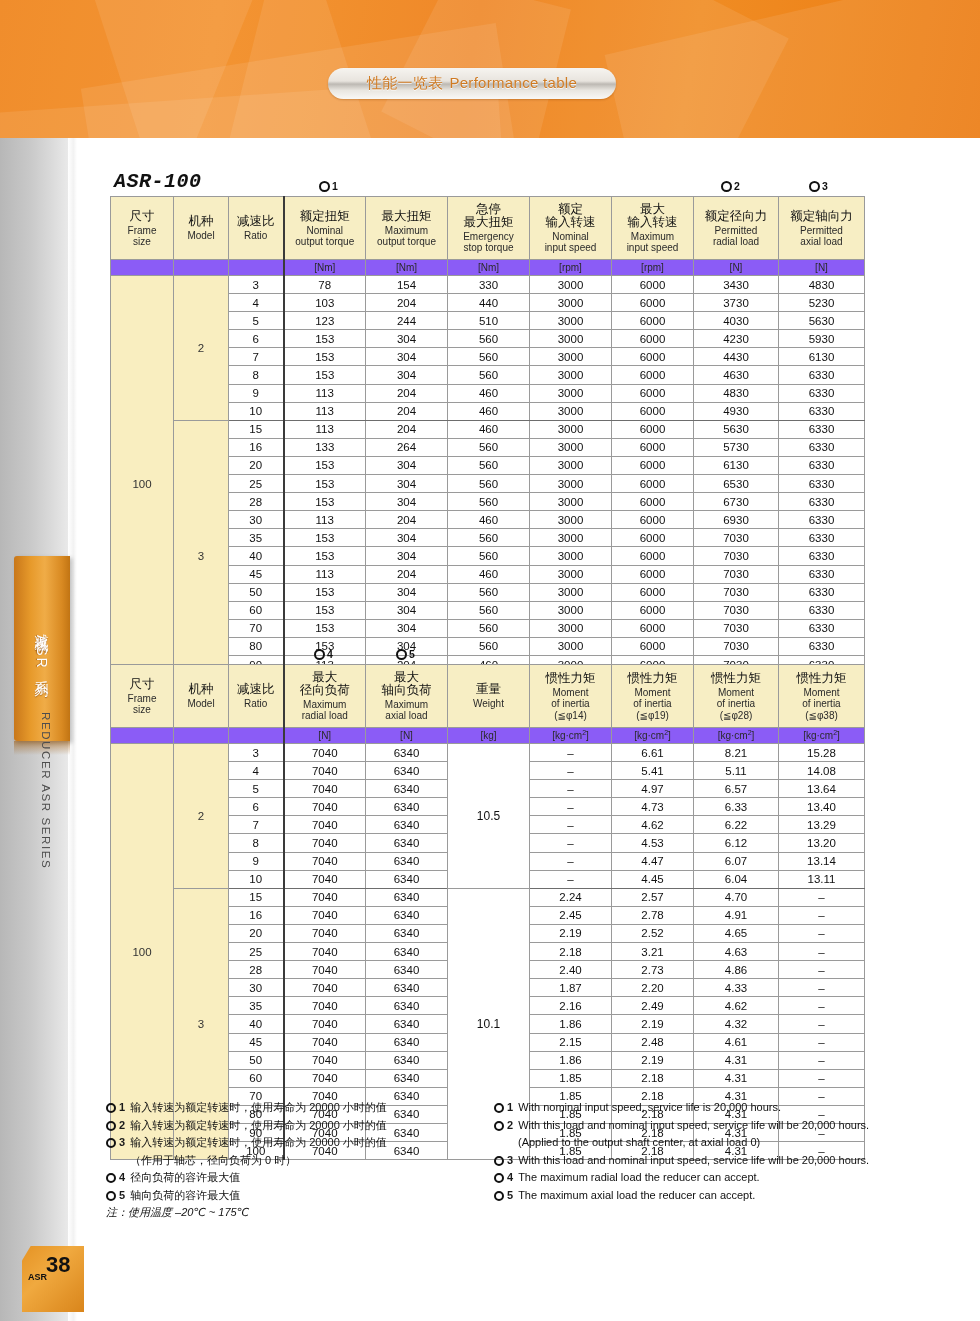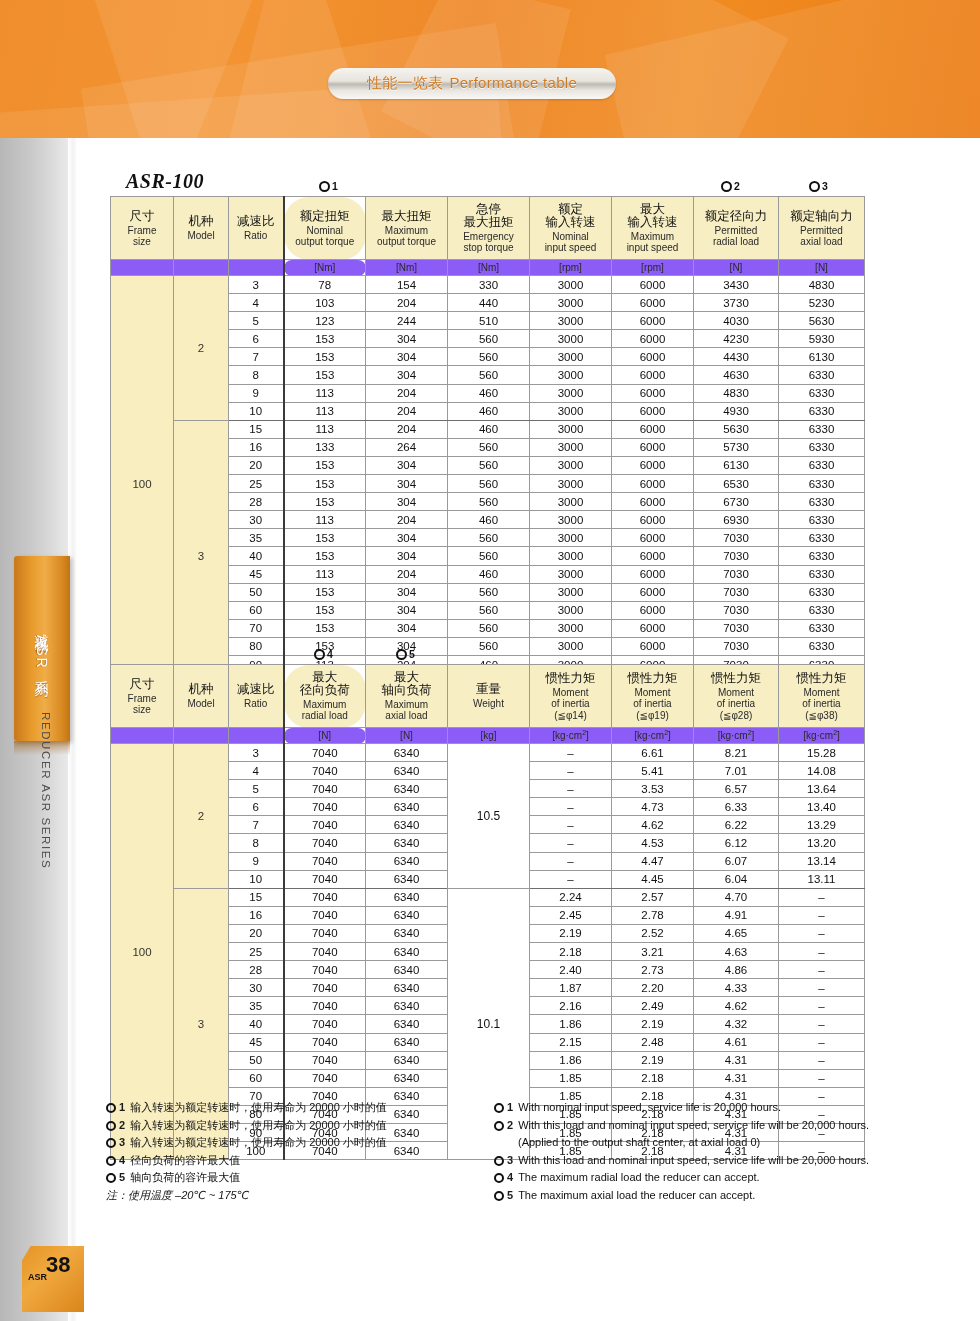--- a/index.html
+++ b/index.html
@@ -99,22 +99,22 @@
     position:absolute;left:28px;top:1272px;
     font-size:9px;font-weight:bold;color:#111;
   }
 
   
   .content{position:absolute;left:86px;top:138px;width:894px;height:1183px;}
 
   .model-title{
     position:absolute;left:28px;top:32px;
     font-size:20px;font-style:italic;font-weight:bold;
-    font-family:Liberation Serif, serif;
-    letter-spacing:.5px;color:#111;margin-left:12px;
+    font-family:Liberation Mono, monospace;
+    letter-spacing:.5px;color:#111;
   }
   .marker{
     position:absolute;font-size:10.5px;color:#111;font-weight:bold;
     display:flex;align-items:center;gap:2px;
   }
   .marker .ring{
     display:inline-block;width:7px;height:7px;border:2px solid #111;border-radius:50%;
   }
 
   
@@ -149,21 +149,21 @@
     background:#f9eec0;font-size:11.5px;color:#333;
   }
   .data-cell{
     height:17.1px;font-size:11.5px;color:#111;background:#fff;
     border-top:1px solid #c9c9c9;border-bottom:1px solid #c9c9c9;
     border-left:1px solid #b5b5b5;border-right:1px solid #b5b5b5;
   }
   .ratio-cell{font-size:11.5px;}
   .weight-cell{background:#fff;font-size:12px;}
   
-  .sep-left{border-left:2px solid #3a3a3a !important;border-radius:25px;}
+  .sep-left{border-left:2px solid #3a3a3a !important;}
   .band-end{border-bottom:1.6px solid #6d6d6d !important;}
   .outer-top td{border-top:2px solid #3a3a3a;}
   .outer-bot td{border-bottom:2px solid #3a3a3a;}
 
   
   .notes{position:absolute;left:20px;top:962px;width:860px;font-size:11px;}
   .note-col{position:absolute;top:0;}
   .note-cn{left:0;width:390px;}
   .note-en{left:388px;width:470px;}
   .note-row{display:flex;align-items:flex-start;margin-bottom:3px;line-height:1.32;}
@@ -619,29 +619,29 @@
           <td class="data-cell">6.61</td>
           <td class="data-cell">8.21</td>
           <td class="data-cell">15.28</td>
         </tr>
         <tr>
           <td class="data-cell ratio-cell">4</td>
           <td class="data-cell sep-left">7040</td>
           <td class="data-cell">6340</td>
           <td class="data-cell">–</td>
           <td class="data-cell">5.41</td>
-          <td class="data-cell">7.01</td>
+          <td class="data-cell">5.11</td>
           <td class="data-cell">14.08</td>
         </tr>
         <tr>
           <td class="data-cell ratio-cell">5</td>
           <td class="data-cell sep-left">7040</td>
           <td class="data-cell">6340</td>
           <td class="data-cell">–</td>
-          <td class="data-cell">3.53</td>
+          <td class="data-cell">4.97</td>
           <td class="data-cell">6.57</td>
           <td class="data-cell">13.64</td>
         </tr>
         <tr>
           <td class="data-cell ratio-cell">6</td>
           <td class="data-cell sep-left">7040</td>
           <td class="data-cell">6340</td>
           <td class="data-cell">–</td>
           <td class="data-cell">4.73</td>
           <td class="data-cell">6.33</td>
@@ -833,20 +833,21 @@
         <div class="note-row">
           <span class="note-ring"></span>
           <span class="note-num">2</span>
           <span class="note-txt">输入转速为额定转速时，使用寿命为 20000 小时的值</span>
         </div>
         <div class="note-row">
           <span class="note-ring"></span>
           <span class="note-num">3</span>
           <span class="note-txt">输入转速为额定转速时，使用寿命为 20000 小时的值</span>
         </div>
+        <div class="note-sub">（作用于轴芯，径向负荷为 0 时）</div>
         <div class="note-row">
           <span class="note-ring"></span>
           <span class="note-num">4</span>
           <span class="note-txt">径向负荷的容许最大值</span>
         </div>
         <div class="note-row">
           <span class="note-ring"></span>
           <span class="note-num">5</span>
           <span class="note-txt">轴向负荷的容许最大值</span>
         </div>

